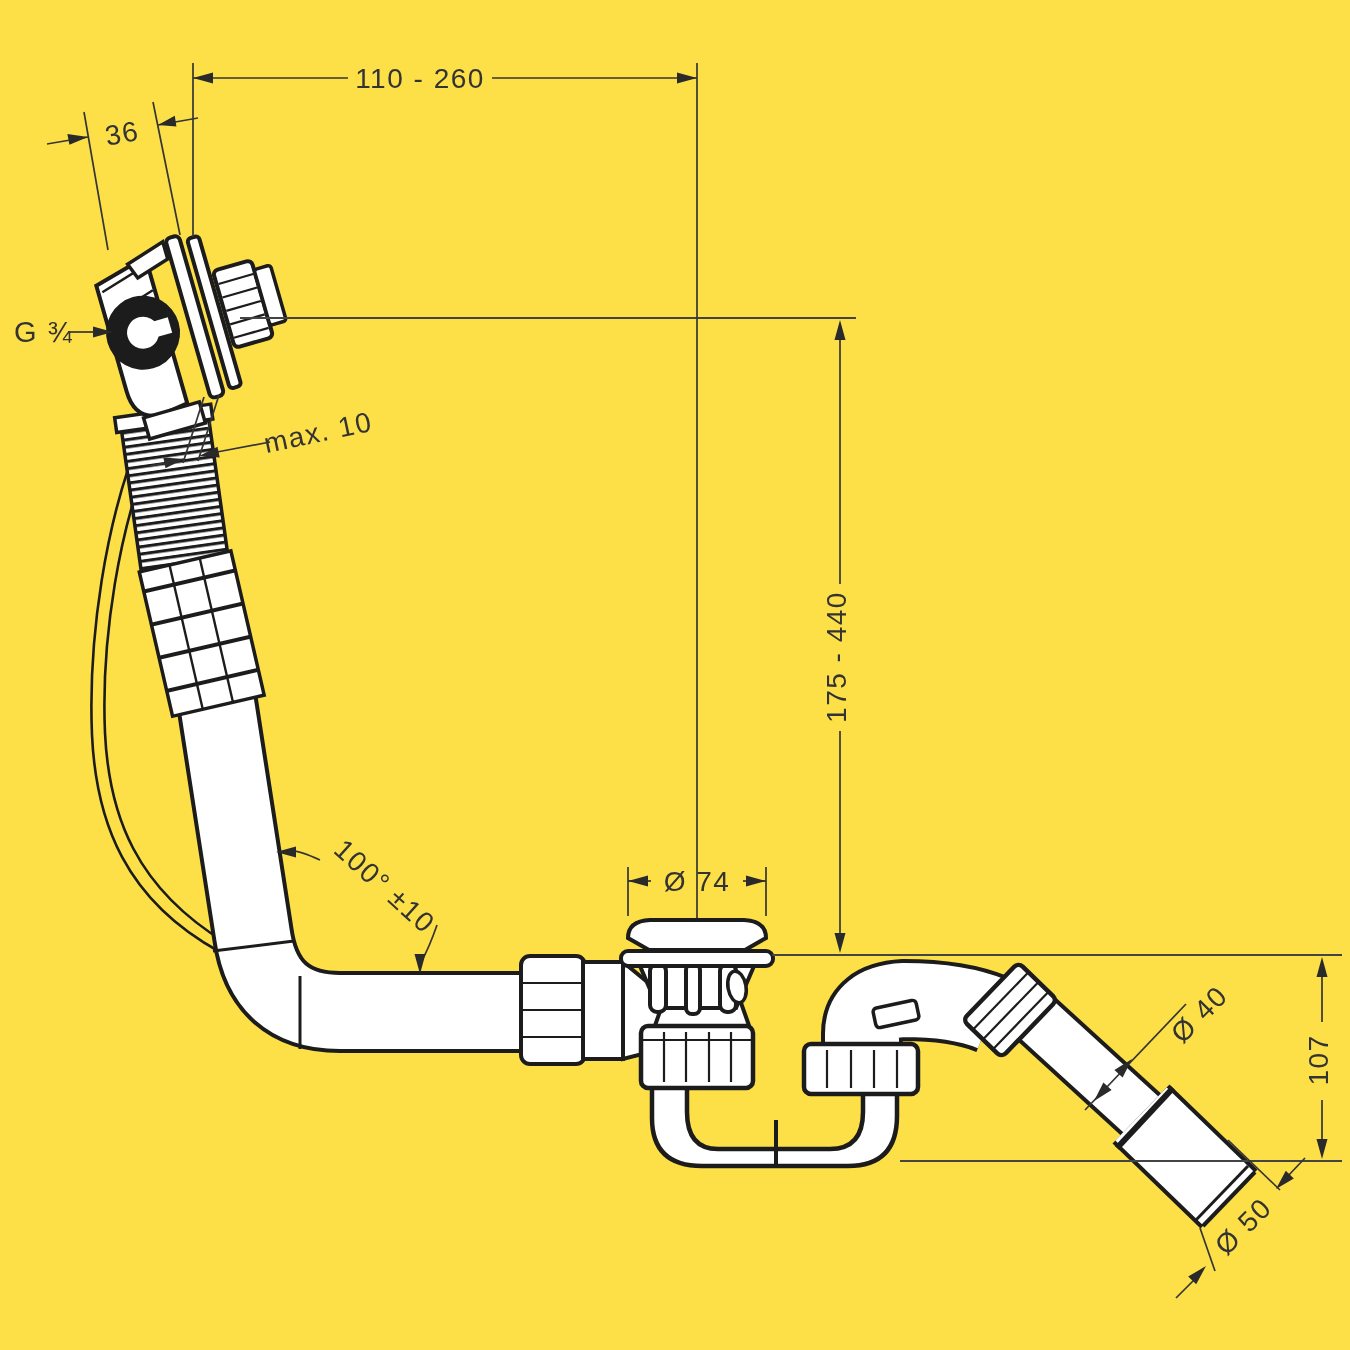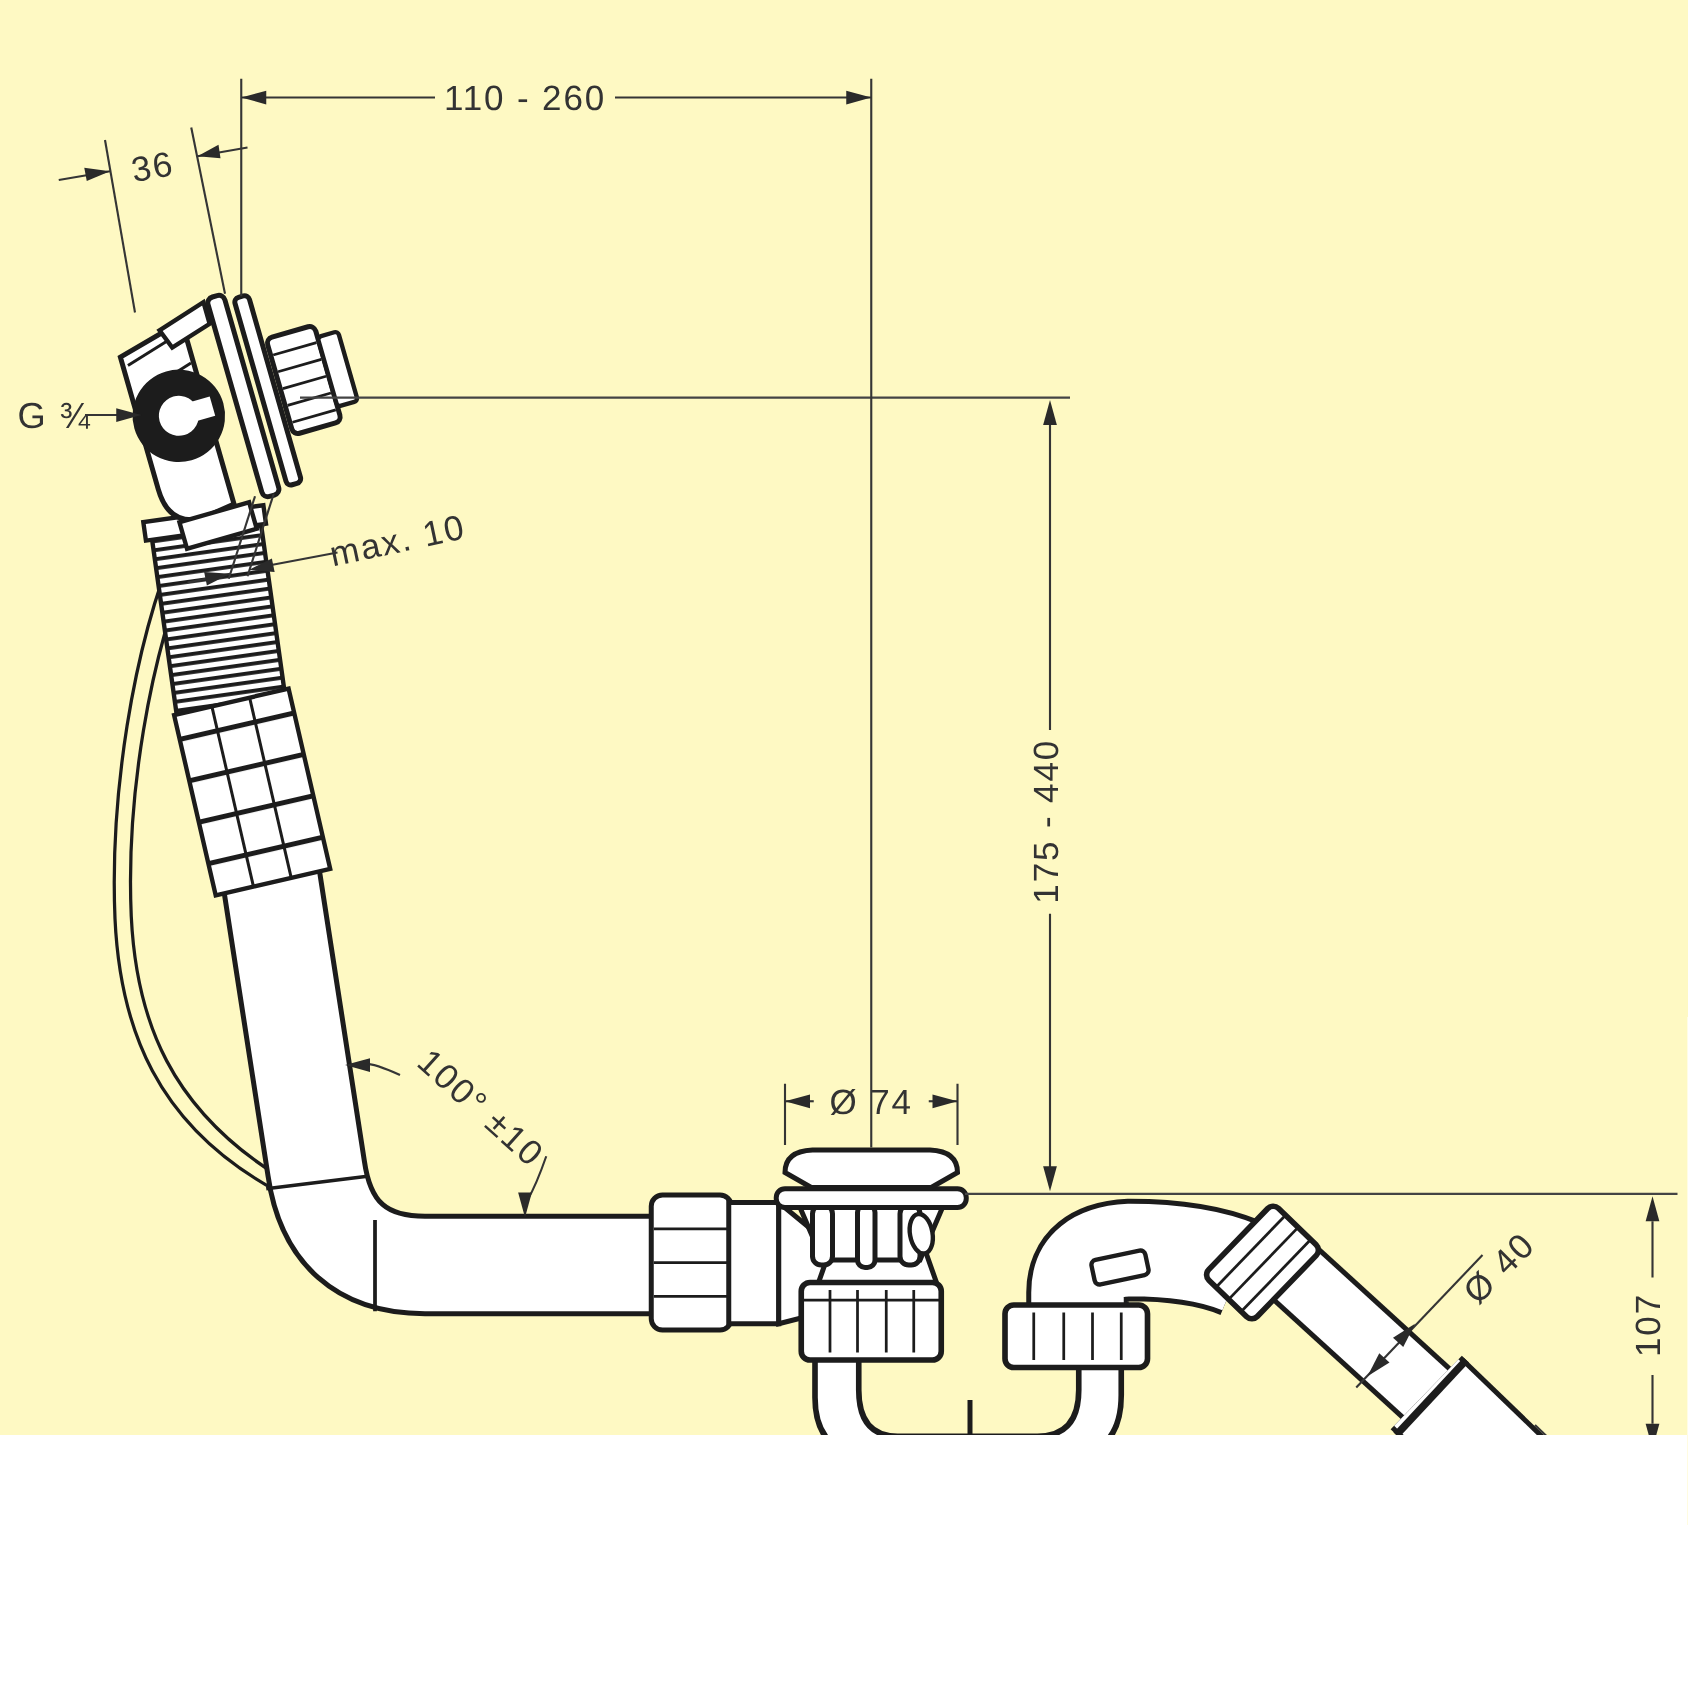--- a/index.html
+++ b/index.html
@@ -3,22 +3,22 @@
 <meta charset="utf-8">
 <style>
   html, body {
     margin: 0;
     padding: 0;
     background: #ffffff;
   }
   .stage {
     position: relative;
     width: 1350px;
-    height: 1148px;
-    background: #fef9c3;
+    height: 1350px;
+    background: #fde047;
     overflow: hidden;
   }
   svg { display: block; }
   text {
     font-family: "Liberation Sans", "DejaVu Sans", sans-serif;
     fill: #333333;
     letter-spacing: 1.5px;
   }
   .dim-line   { stroke: #353535; stroke-width: 1.7; fill: none; }
   .ref-line   { stroke: #444444; stroke-width: 1.8; fill: none; }

